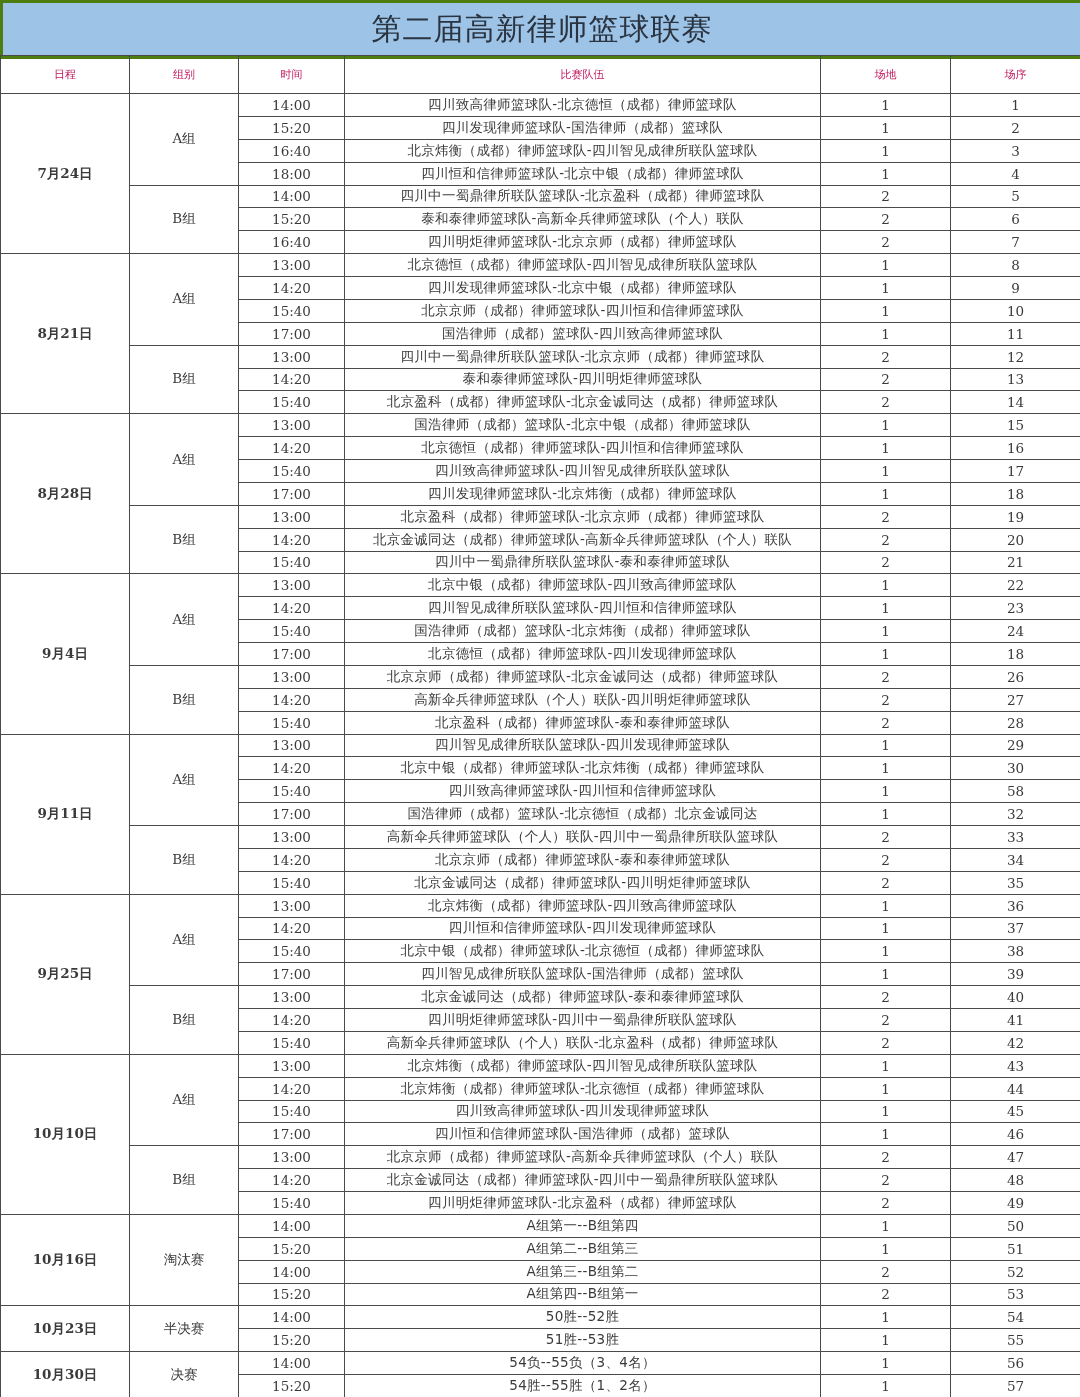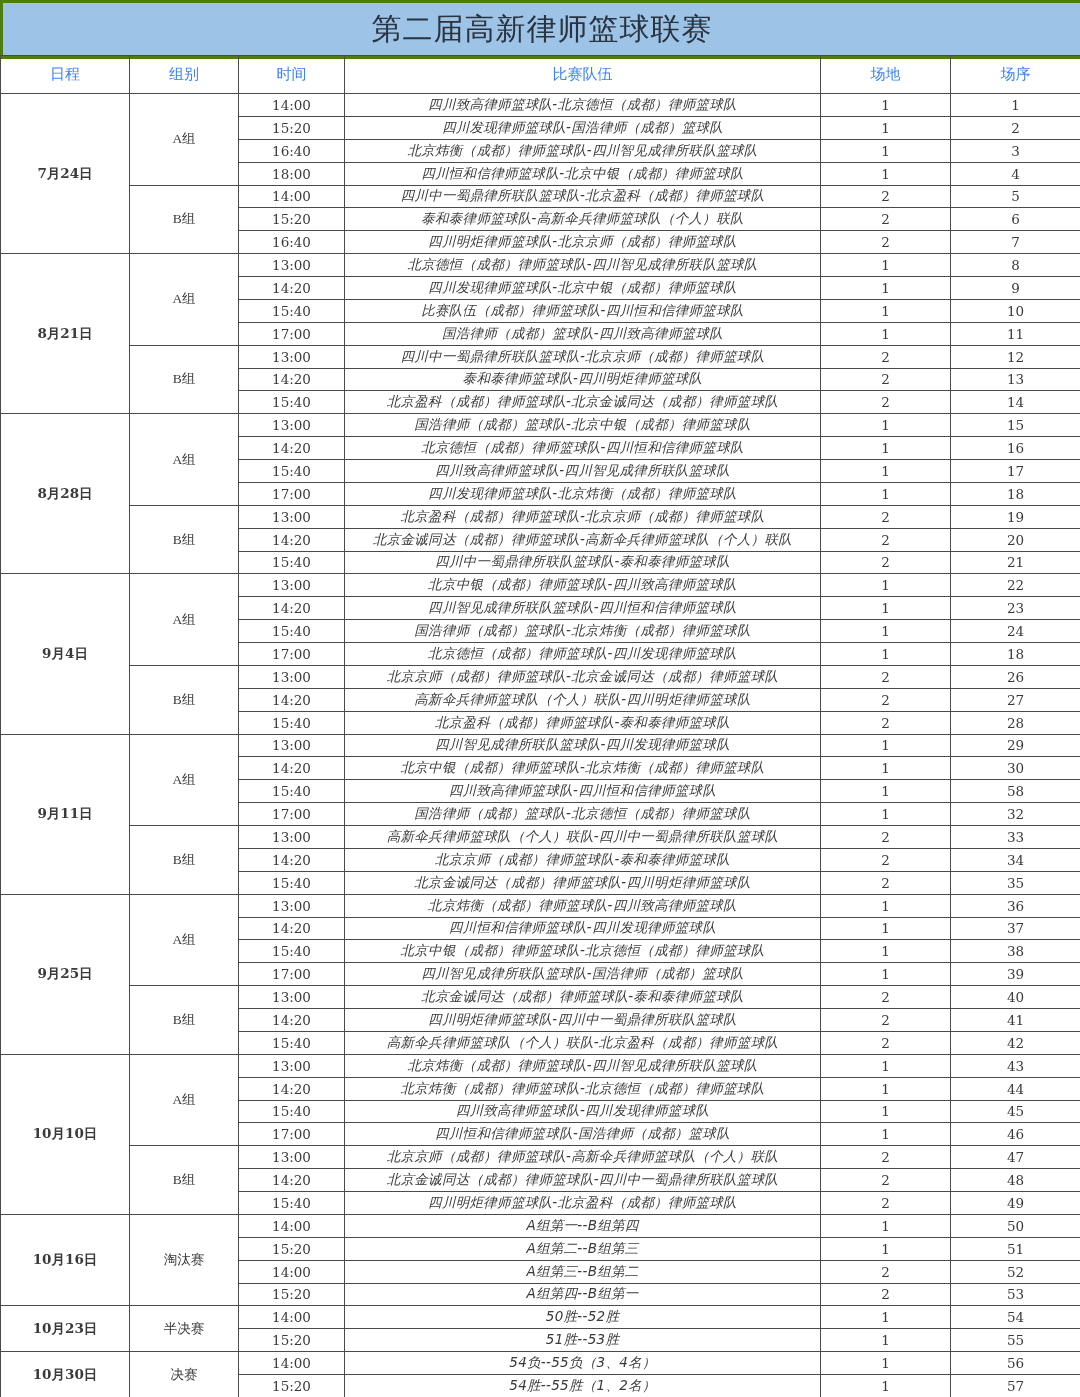--- a/index.html
+++ b/index.html
@@ -13,27 +13,27 @@
   }
   table.sched {
     position: absolute; left: 0; top: 55px;
     width: 1080px; border-collapse: collapse; table-layout: fixed;
   }
   table.sched td, table.sched th {
     border: 1px solid #4a4a4a; padding: 0; text-align: center; vertical-align: middle;
     overflow: hidden; white-space: nowrap;
   }
   table.sched th {
-    height: 37px; font-weight: normal; font-size: 15px; color: #3b82f6;
+    height: 37px; font-weight: normal; font-size: 11px; color: #be185d;
     font-family: Liberation Sans, sans-serif;
   }
   table.sched td { height: 21.88px; font-size: 13.5px; color: #3a3a3a; }
   td.date { font-size: 14px; font-weight: bold; }
-  td.group { font-size: 21px; color: #333; font-family: Liberation Serif, serif; }
-  td.teams { font-family: "DejaVu Sans", "Liberation Sans", sans-serif; font-size: 13.5px; letter-spacing: 0.3px; font-style: italic; }
+  td.group { font-size: 21px; color: #333; }
+  td.teams { font-family: "DejaVu Sans", "Liberation Sans", sans-serif; font-size: 13.5px; letter-spacing: 0.3px; }
   td.time, td.field, td.seq { font-size: 14px; }
   col.c-date { width: 129px; }
   col.c-group { width: 109px; }
   col.c-time { width: 106px; }
   col.c-teams { width: 476px; }
   col.c-field { width: 130px; }
   col.c-seq { width: 130px; }
 </style>
 </head>
 <body>
@@ -114,21 +114,21 @@
         <td class="seq">8</td>
       </tr>
       <tr>
         <td class="time">14:20</td>
         <td class="teams">四川发现律师篮球队-北京中银（成都）律师篮球队</td>
         <td class="field">1</td>
         <td class="seq">9</td>
       </tr>
       <tr>
         <td class="time">15:40</td>
-        <td class="teams">比赛队伍（成都）律师篮球队-四川恒和信律师篮球队</td>
+        <td class="teams">北京京师（成都）律师篮球队-四川恒和信律师篮球队</td>
         <td class="field">1</td>
         <td class="seq">10</td>
       </tr>
       <tr>
         <td class="time">17:00</td>
         <td class="teams">国浩律师（成都）篮球队-四川致高律师篮球队</td>
         <td class="field">1</td>
         <td class="seq">11</td>
       </tr>
       <tr>
@@ -255,21 +255,21 @@
         <td class="seq">30</td>
       </tr>
       <tr>
         <td class="time">15:40</td>
         <td class="teams">四川致高律师篮球队-四川恒和信律师篮球队</td>
         <td class="field">1</td>
         <td class="seq">58</td>
       </tr>
       <tr>
         <td class="time">17:00</td>
-        <td class="teams">国浩律师（成都）篮球队-北京德恒（成都）律师篮球队</td>
+        <td class="teams">国浩律师（成都）篮球队-北京德恒（成都）北京金诚同达</td>
         <td class="field">1</td>
         <td class="seq">32</td>
       </tr>
       <tr>
         <td class="group" rowspan="3">B组</td>
         <td class="time">13:00</td>
         <td class="teams">高新伞兵律师篮球队（个人）联队-四川中一蜀鼎律所联队篮球队</td>
         <td class="field">2</td>
         <td class="seq">33</td>
       </tr>

